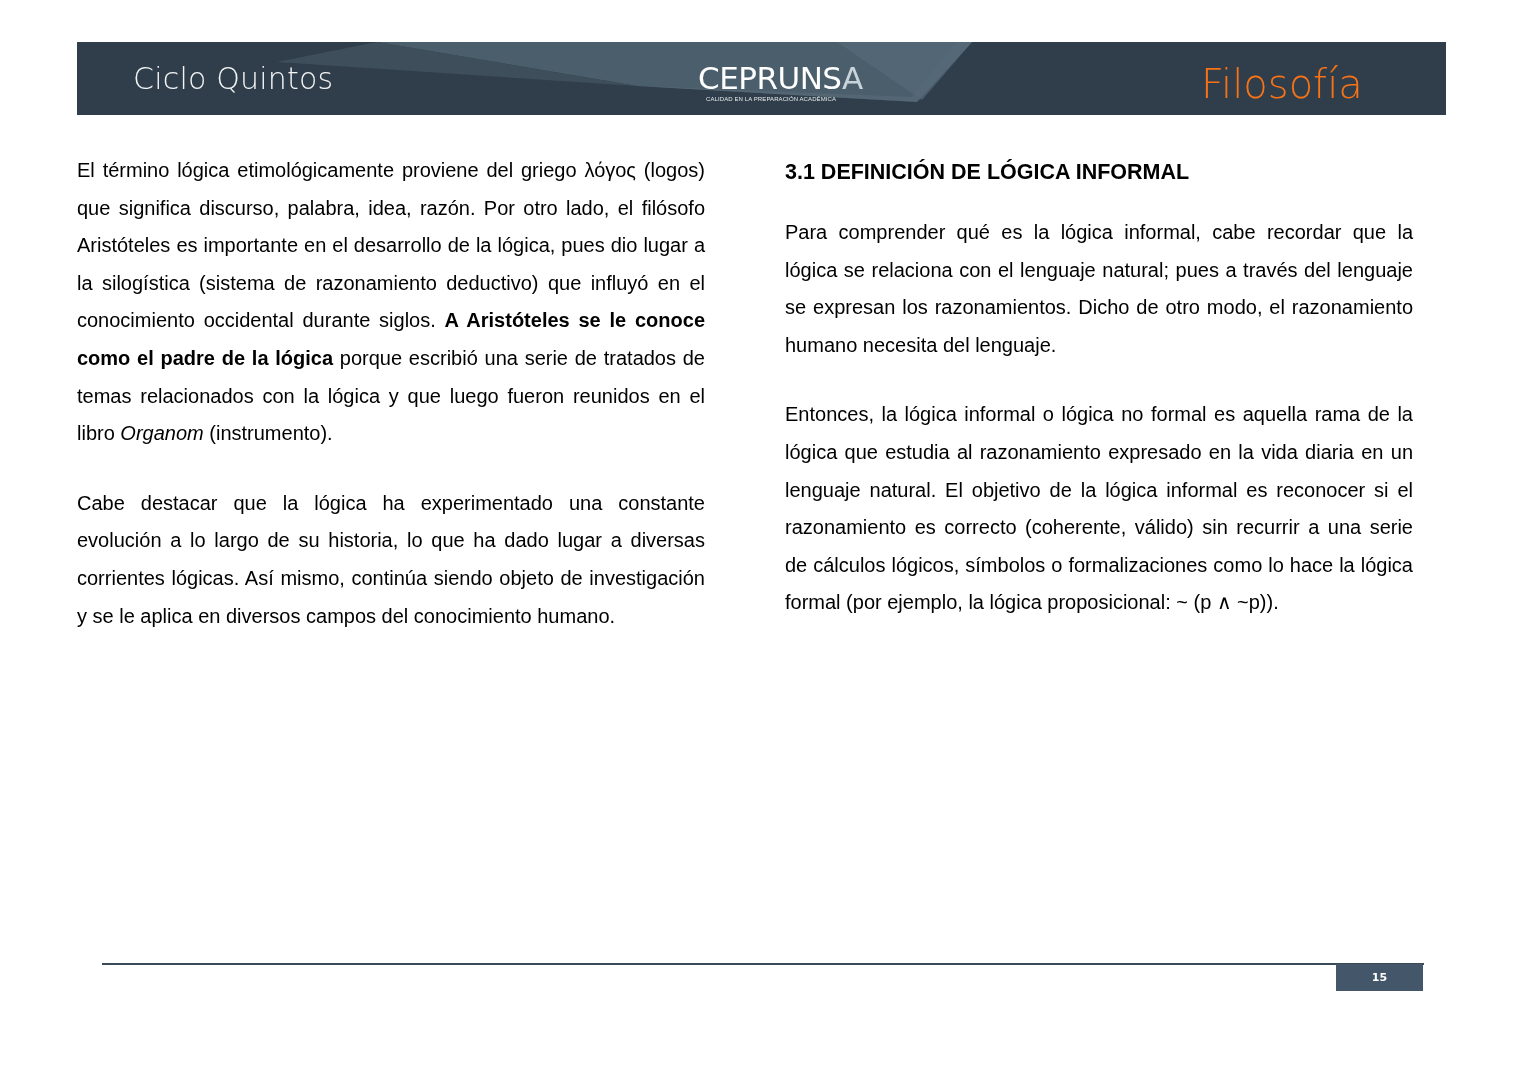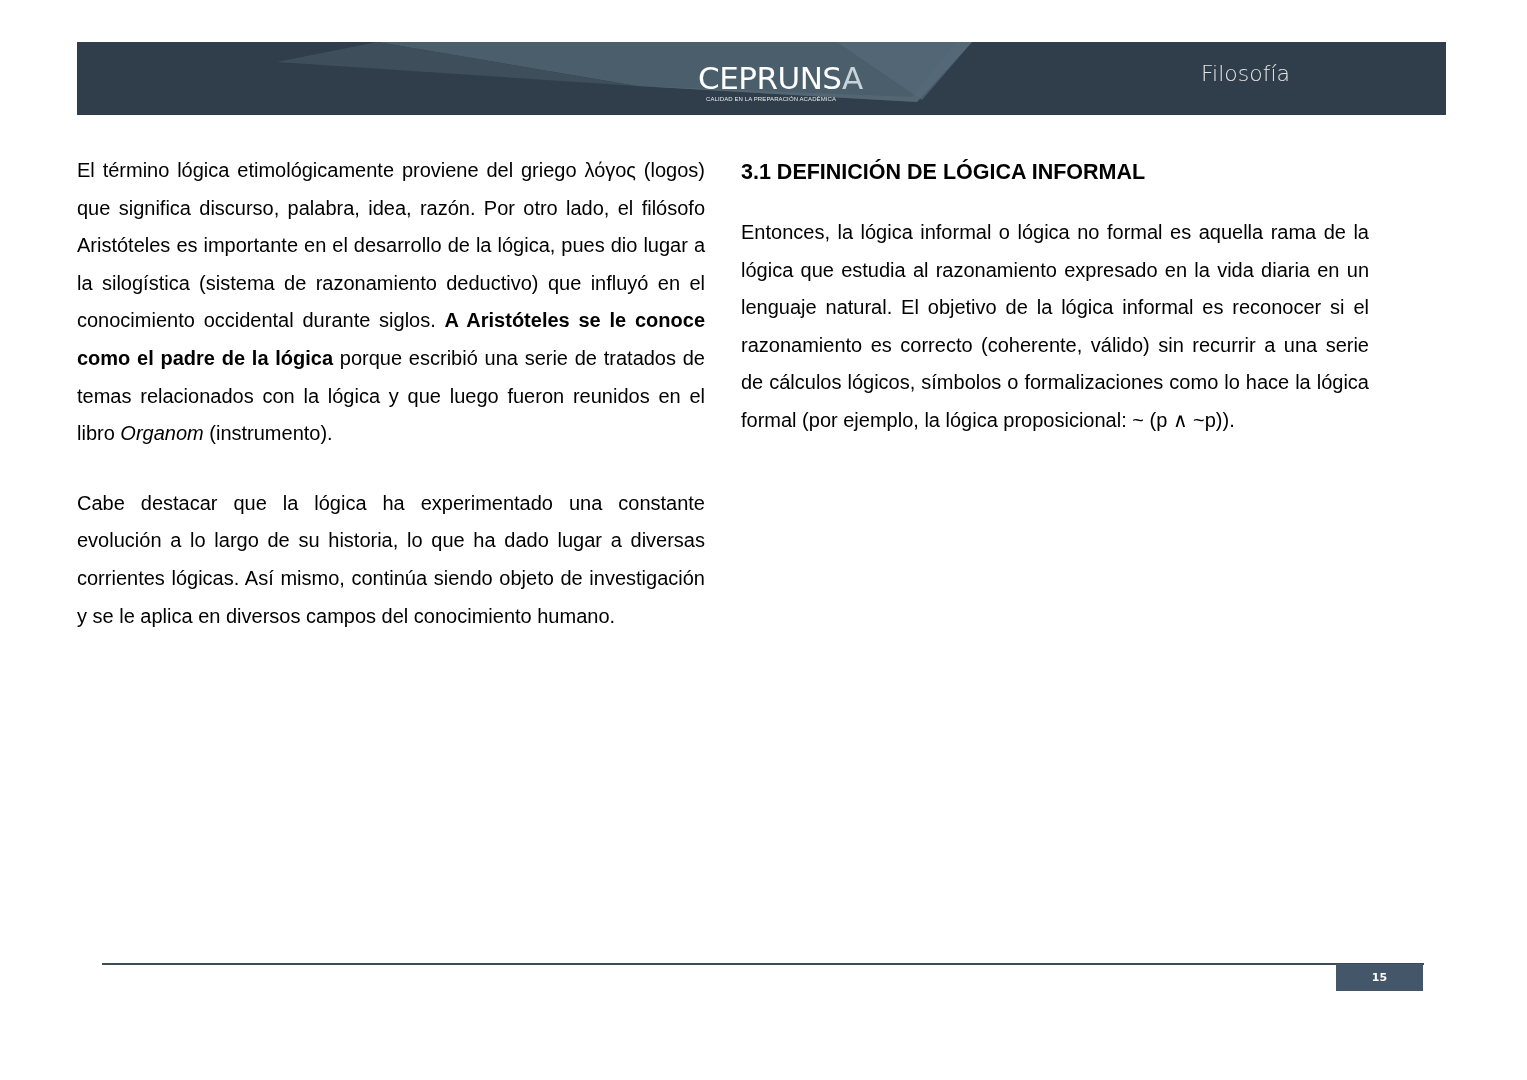--- a/index.html
+++ b/index.html
@@ -3,60 +3,62 @@
 <meta charset="utf-8">
 <style>
   html, body { margin: 0; padding: 0; background: #ffffff; }
   body { width: 1527px; height: 1080px; position: relative; overflow: hidden;
          font-family: "Liberation Sans", sans-serif; color: #000; }
   .header { position: absolute; left: 77px; top: 42px; width: 1369px; height: 73px;
             background: #2f3e4a; overflow: hidden; }
   .header svg.bg { position: absolute; left: 0; top: 0; }
   .header .left-title { position: absolute; left: 56px; top: 19px; font-size: 30px;
             color: #f2f4f6; font-family: "DejaVu Sans", sans-serif; font-weight: 300; letter-spacing: 0.2px; }
-  .header .right-title { position: absolute; left: 1124px; top: 19px; font-size: 22px;
-            color: #e5e5e5; font-family: "DejaVu Sans", sans-serif; font-weight: 300; }
+  .header .right-title { position: absolute; left: 1124px; top: 19px; font-size: 40px;
+            color: #f97316; font-family: "DejaVu Sans", sans-serif; font-weight: 300; }
   .logo { position: absolute; left: 609px; top: 18px; width: 170px; height: 46px; }
   .logo .brand { position: absolute; left: 0; top: 0; font-size: 31px; color: #ffffff;
             font-family: "DejaVu Sans", sans-serif; letter-spacing: -0.5px; line-height: 36px; margin-left: 12px; }
   .logo .brand .accent { color: #c9d3da; }
   .logo .tagline { position: absolute; left: 20px; top: 36px; font-size: 6px; color: #e6ebee;
             white-space: nowrap; letter-spacing: 0.1px; }
   .col { position: absolute; font-size: 20px; line-height: 37.6px; text-align: justify; }
   .col-left { left: 77px; top: 152px; width: 628px; }
-  .col-right { left: 741px; top: 152px; width: 628px; }
+  .col-right { left: 785px; top: 152px; width: 628px; }
   .col p { margin: 0; }
   .col p + p { margin-top: 32px; }
   .heading { font-size: 21.5px; font-weight: bold; margin: 0 0 22px 0; line-height: 40px; text-align: left; }
   .footer-line { position: absolute; left: 102px; top: 963px; width: 1322px; height: 2px; background: #3b4c58; }
   .page-num { position: absolute; left: 1336px; top: 964px; width: 87px; height: 27px; background: #44566a;
               color: #fff; font-weight: bold; font-size: 11px; text-align: center; line-height: 27px;
               font-family: "DejaVu Sans", sans-serif; }
 </style>
 </head>
 <body>
 
 <div class="header">
   <svg class="bg" width="1369" height="73" viewBox="0 0 1369 73">
     <polygon points="300,0 895,0 840,60 560,44" fill="#4b5e6b"></polygon>
     <polygon points="560,44 840,60 895,0 880,0 835,55" fill="#5a6d79" opacity="0.6"></polygon>
     <polygon points="300,0 560,44 200,20" fill="#3e4f5b"></polygon>
     <polygon points="760,0 895,0 845,58" fill="#56697a" opacity="0.7"></polygon>
   </svg>
+  <div class="left-title">Ciclo Quintos</div>
   <div class="logo">
     <div class="brand"><span>CEPRUNS</span><span class="accent">A</span></div>
     <div class="tagline">CALIDAD EN LA PREPARACIÓN ACADÉMICA</div>
   </div>
   <div class="right-title">Filosofía</div>
 </div>
 
 <div class="col col-left">
   <p><span>El término lógica etimológicamente proviene del griego λόγος (logos) que significa discurso, palabra, idea, razón. Por otro lado, el filósofo Aristóteles es importante en el desarrollo de la lógica, pues dio lugar a la silogística (sistema de razonamiento deductivo) que influyó en el conocimiento occidental durante siglos. </span><b>A Aristóteles se le conoce como el padre de la lógica</b><span> porque escribió una serie de tratados de temas relacionados con la lógica y que luego fueron reunidos en el libro </span><i>Organom</i><span> (instrumento).</span></p>
   <p>Cabe destacar que la lógica ha experimentado una constante evolución a lo largo de su historia, lo que ha dado lugar a diversas corrientes lógicas. Así mismo, continúa siendo objeto de investigación y se le aplica en diversos campos del conocimiento humano.</p>
 </div>
 
 <div class="col col-right">
   <h2 class="heading">3.1 DEFINICIÓN DE LÓGICA INFORMAL</h2>
+  <p>Para comprender qué es la lógica informal, cabe recordar que la lógica se relaciona con el lenguaje natural; pues a través del lenguaje se expresan los razonamientos. Dicho de otro modo, el razonamiento humano necesita del lenguaje.</p>
   <p>Entonces, la lógica informal o lógica no formal es aquella rama de la lógica que estudia al razonamiento expresado en la vida diaria en un lenguaje natural. El objetivo de la lógica informal es reconocer si el razonamiento es correcto (coherente, válido) sin recurrir a una serie de cálculos lógicos, símbolos o formalizaciones como lo hace la lógica formal (por ejemplo, la lógica proposicional: ~ (p ∧ ~p)).</p>
 </div>
 
 <div class="footer-line"></div>
 <div class="page-num">15</div>
 
 </body></html>

